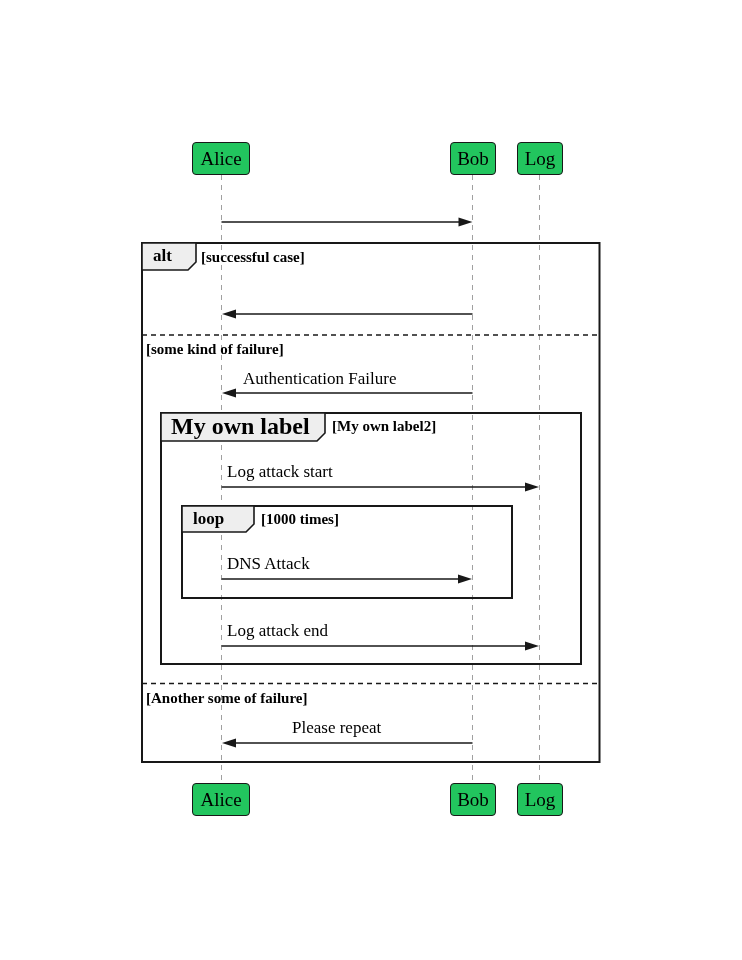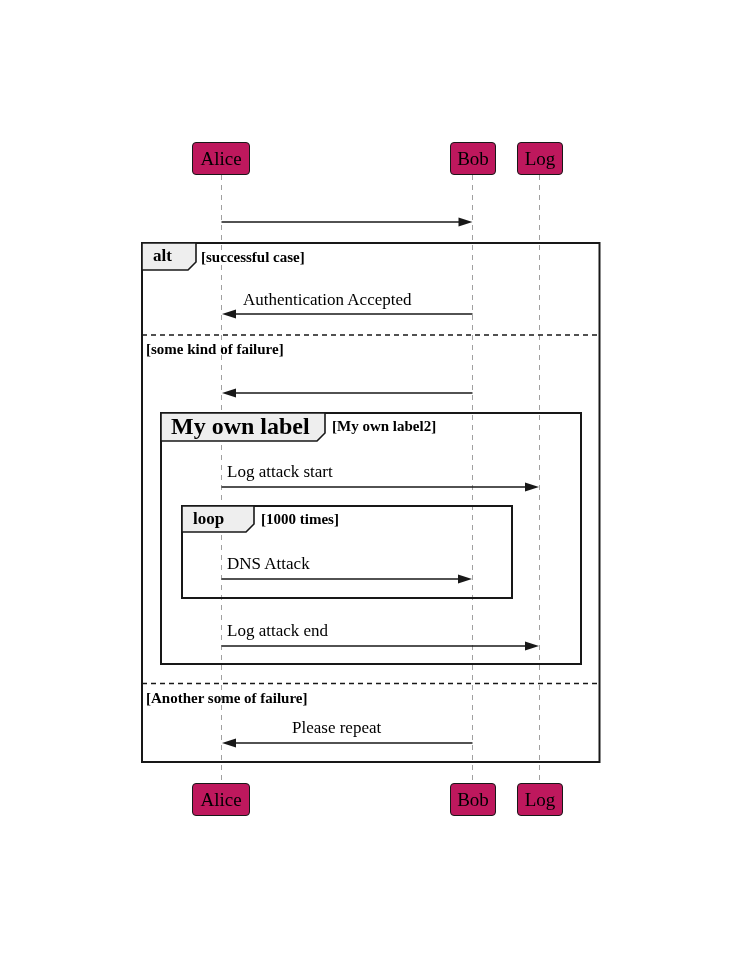--- a/index.html
+++ b/index.html
@@ -47,21 +47,21 @@
     stroke-width: 1.5;
   }
   .arrowhead {
     fill: #181818;
     stroke: none;
   }
   .pbox {
     position: absolute;
     height: 33px;
     box-sizing: border-box;
-    background: #be185d;
+    background: #22c55e;
     border: 1.6px solid #181818;
     border-radius: 4px;
     display: flex;
     align-items: center;
     justify-content: center;
     font-size: 19px;
     line-height: 1;
   }
   .msg {
     position: absolute;
@@ -152,19 +152,19 @@
   <div class="op" style="left:153px; top:246px;">alt</div>
   <div class="op op-big" style="left:171px; top:415px;">My own label</div>
   <div class="op" style="left:193px; top:509px;">loop</div>
 
   <div class="cond" style="left:201px; top:248px;">[successful case]</div>
   <div class="cond" style="left:146px; top:340px;">[some kind of failure]</div>
   <div class="cond" style="left:332px; top:417px;">[My own label2]</div>
   <div class="cond" style="left:261px; top:510px;">[1000 times]</div>
   <div class="cond" style="left:146px; top:689px;">[Another some of failure]</div>
 
-  <div class="msg" style="left:243px; top:290px;">Authentication Accepted</div>
+  <div class="msg" style="left:243px; top:369px;">Authentication Failure</div>
   <div class="msg" style="left:227px; top:462px;">Log attack start</div>
   <div class="msg" style="left:227px; top:554px;">DNS Attack</div>
   <div class="msg" style="left:227px; top:621px;">Log attack end</div>
   <div class="msg" style="left:256px; top:718px;margin-left:36px;">Please repeat</div>
 
 </div>
 
 </body></html>

